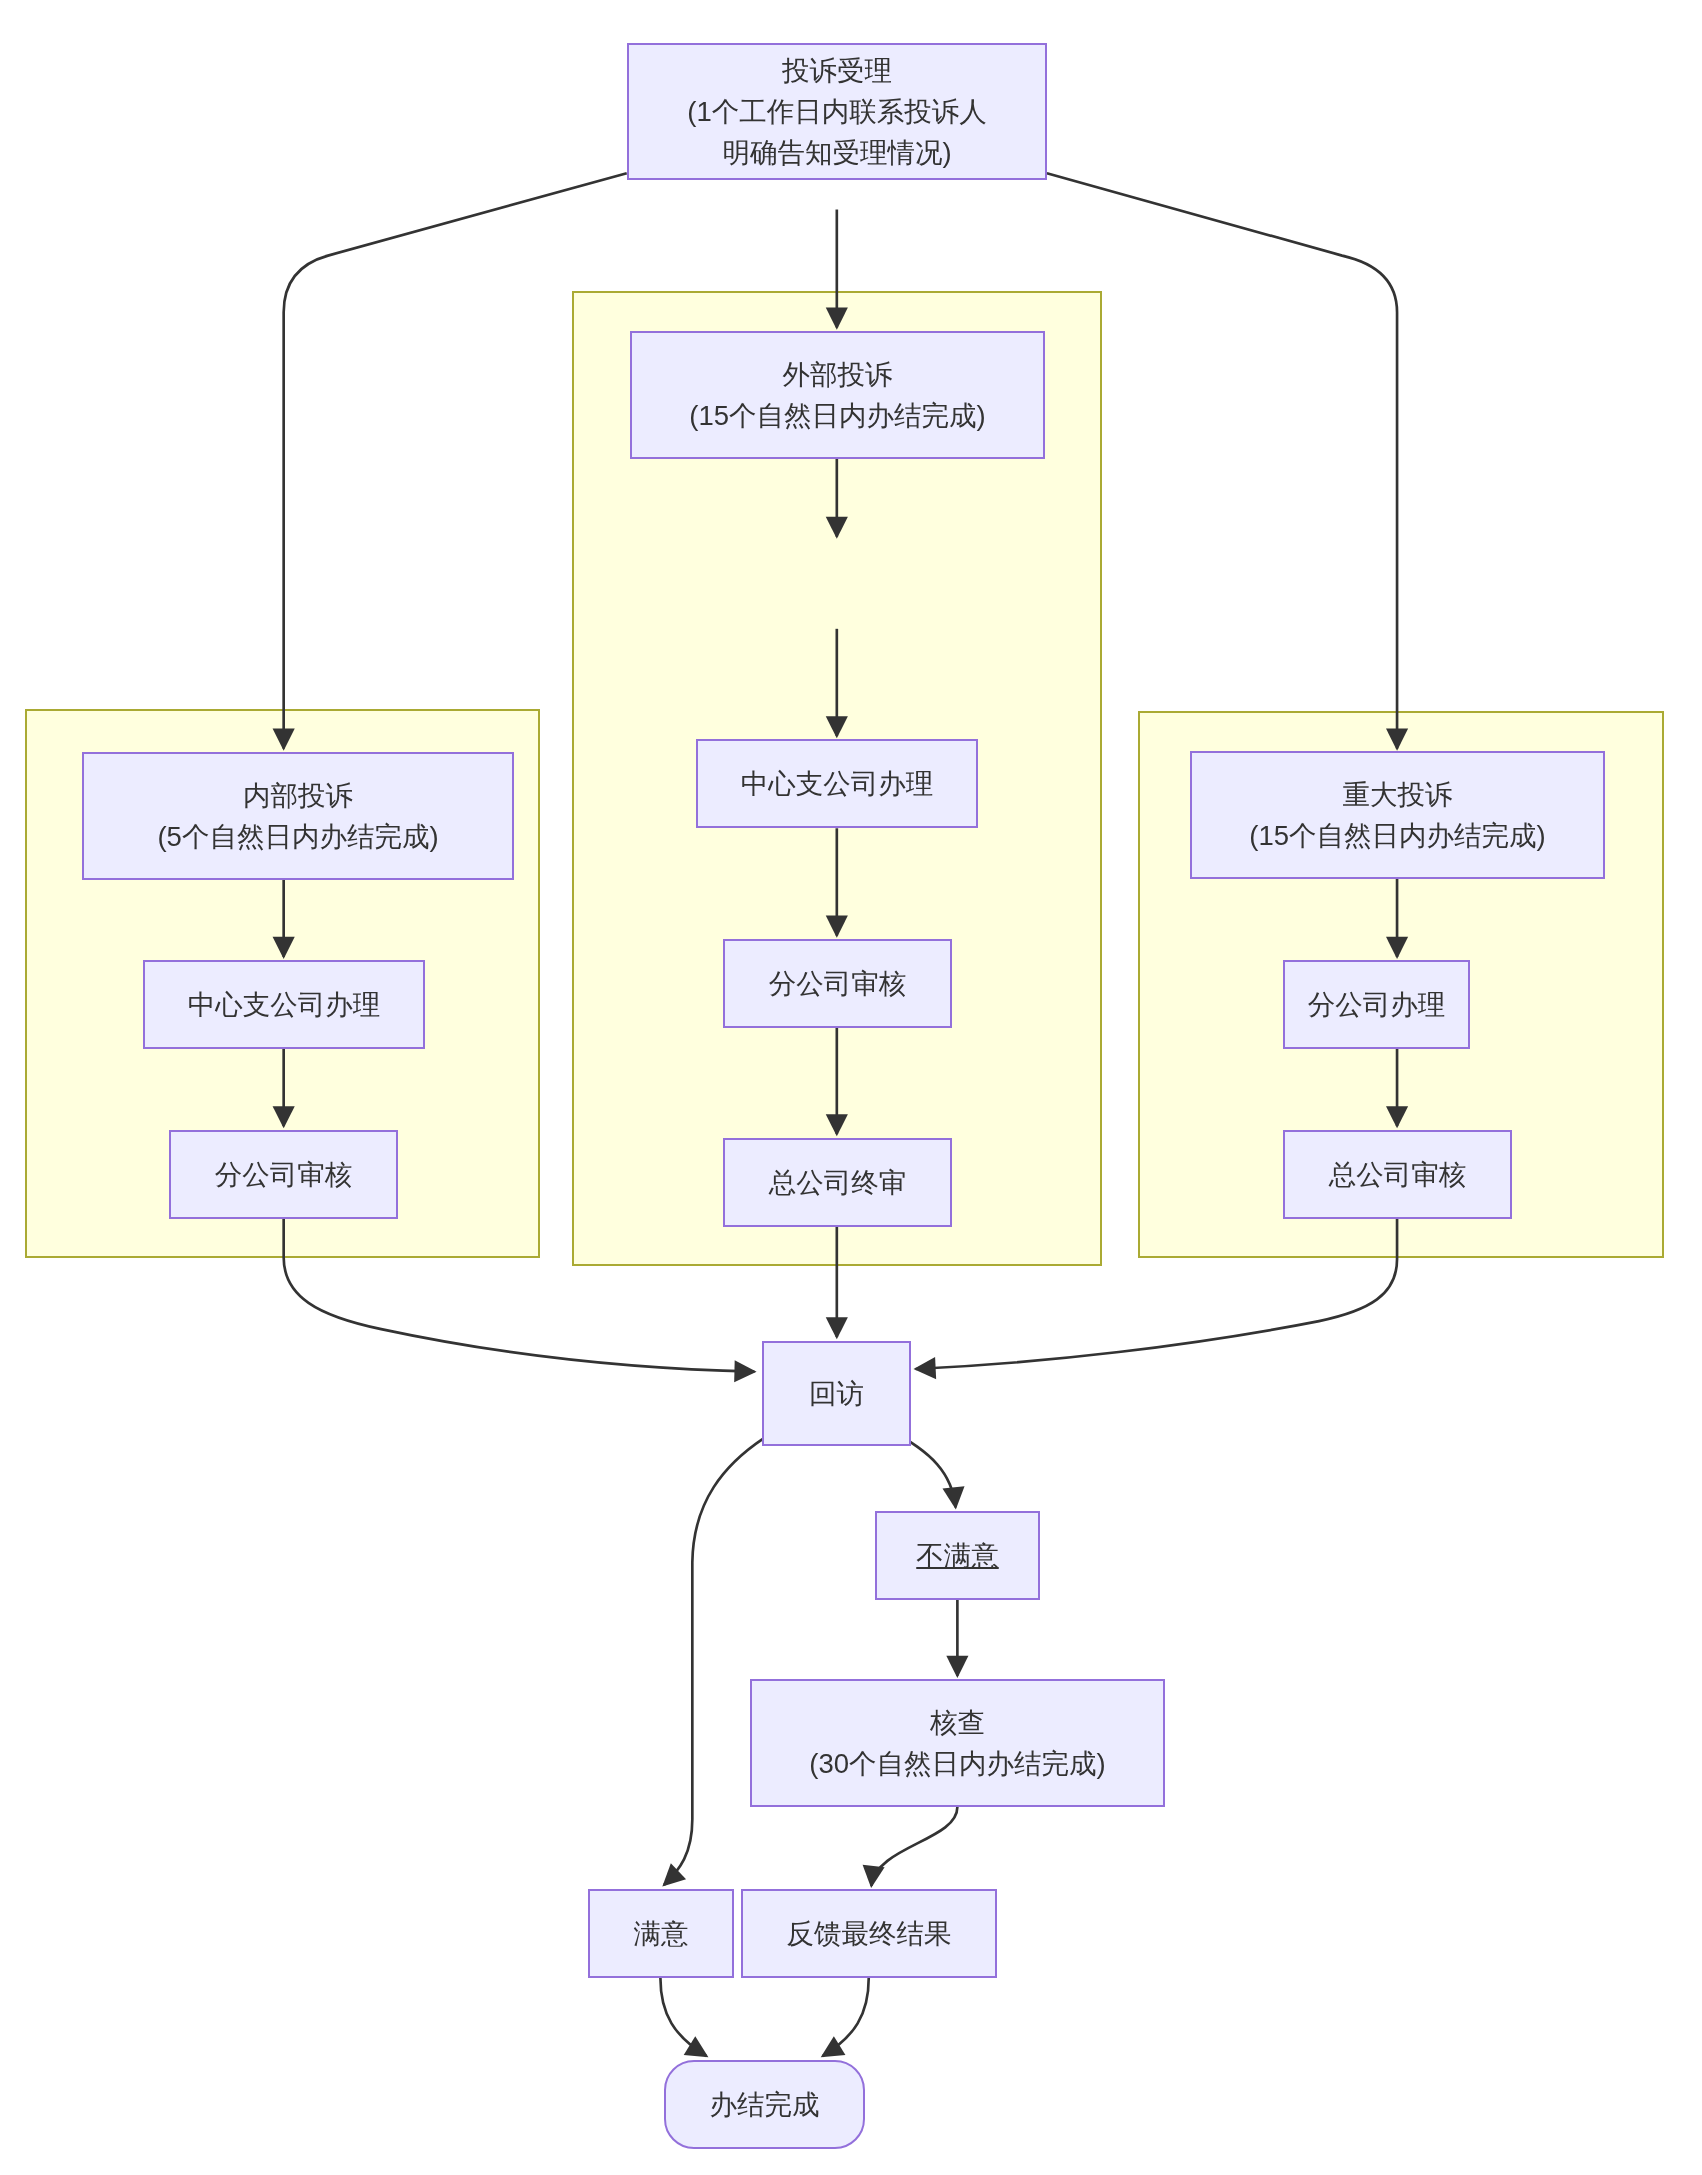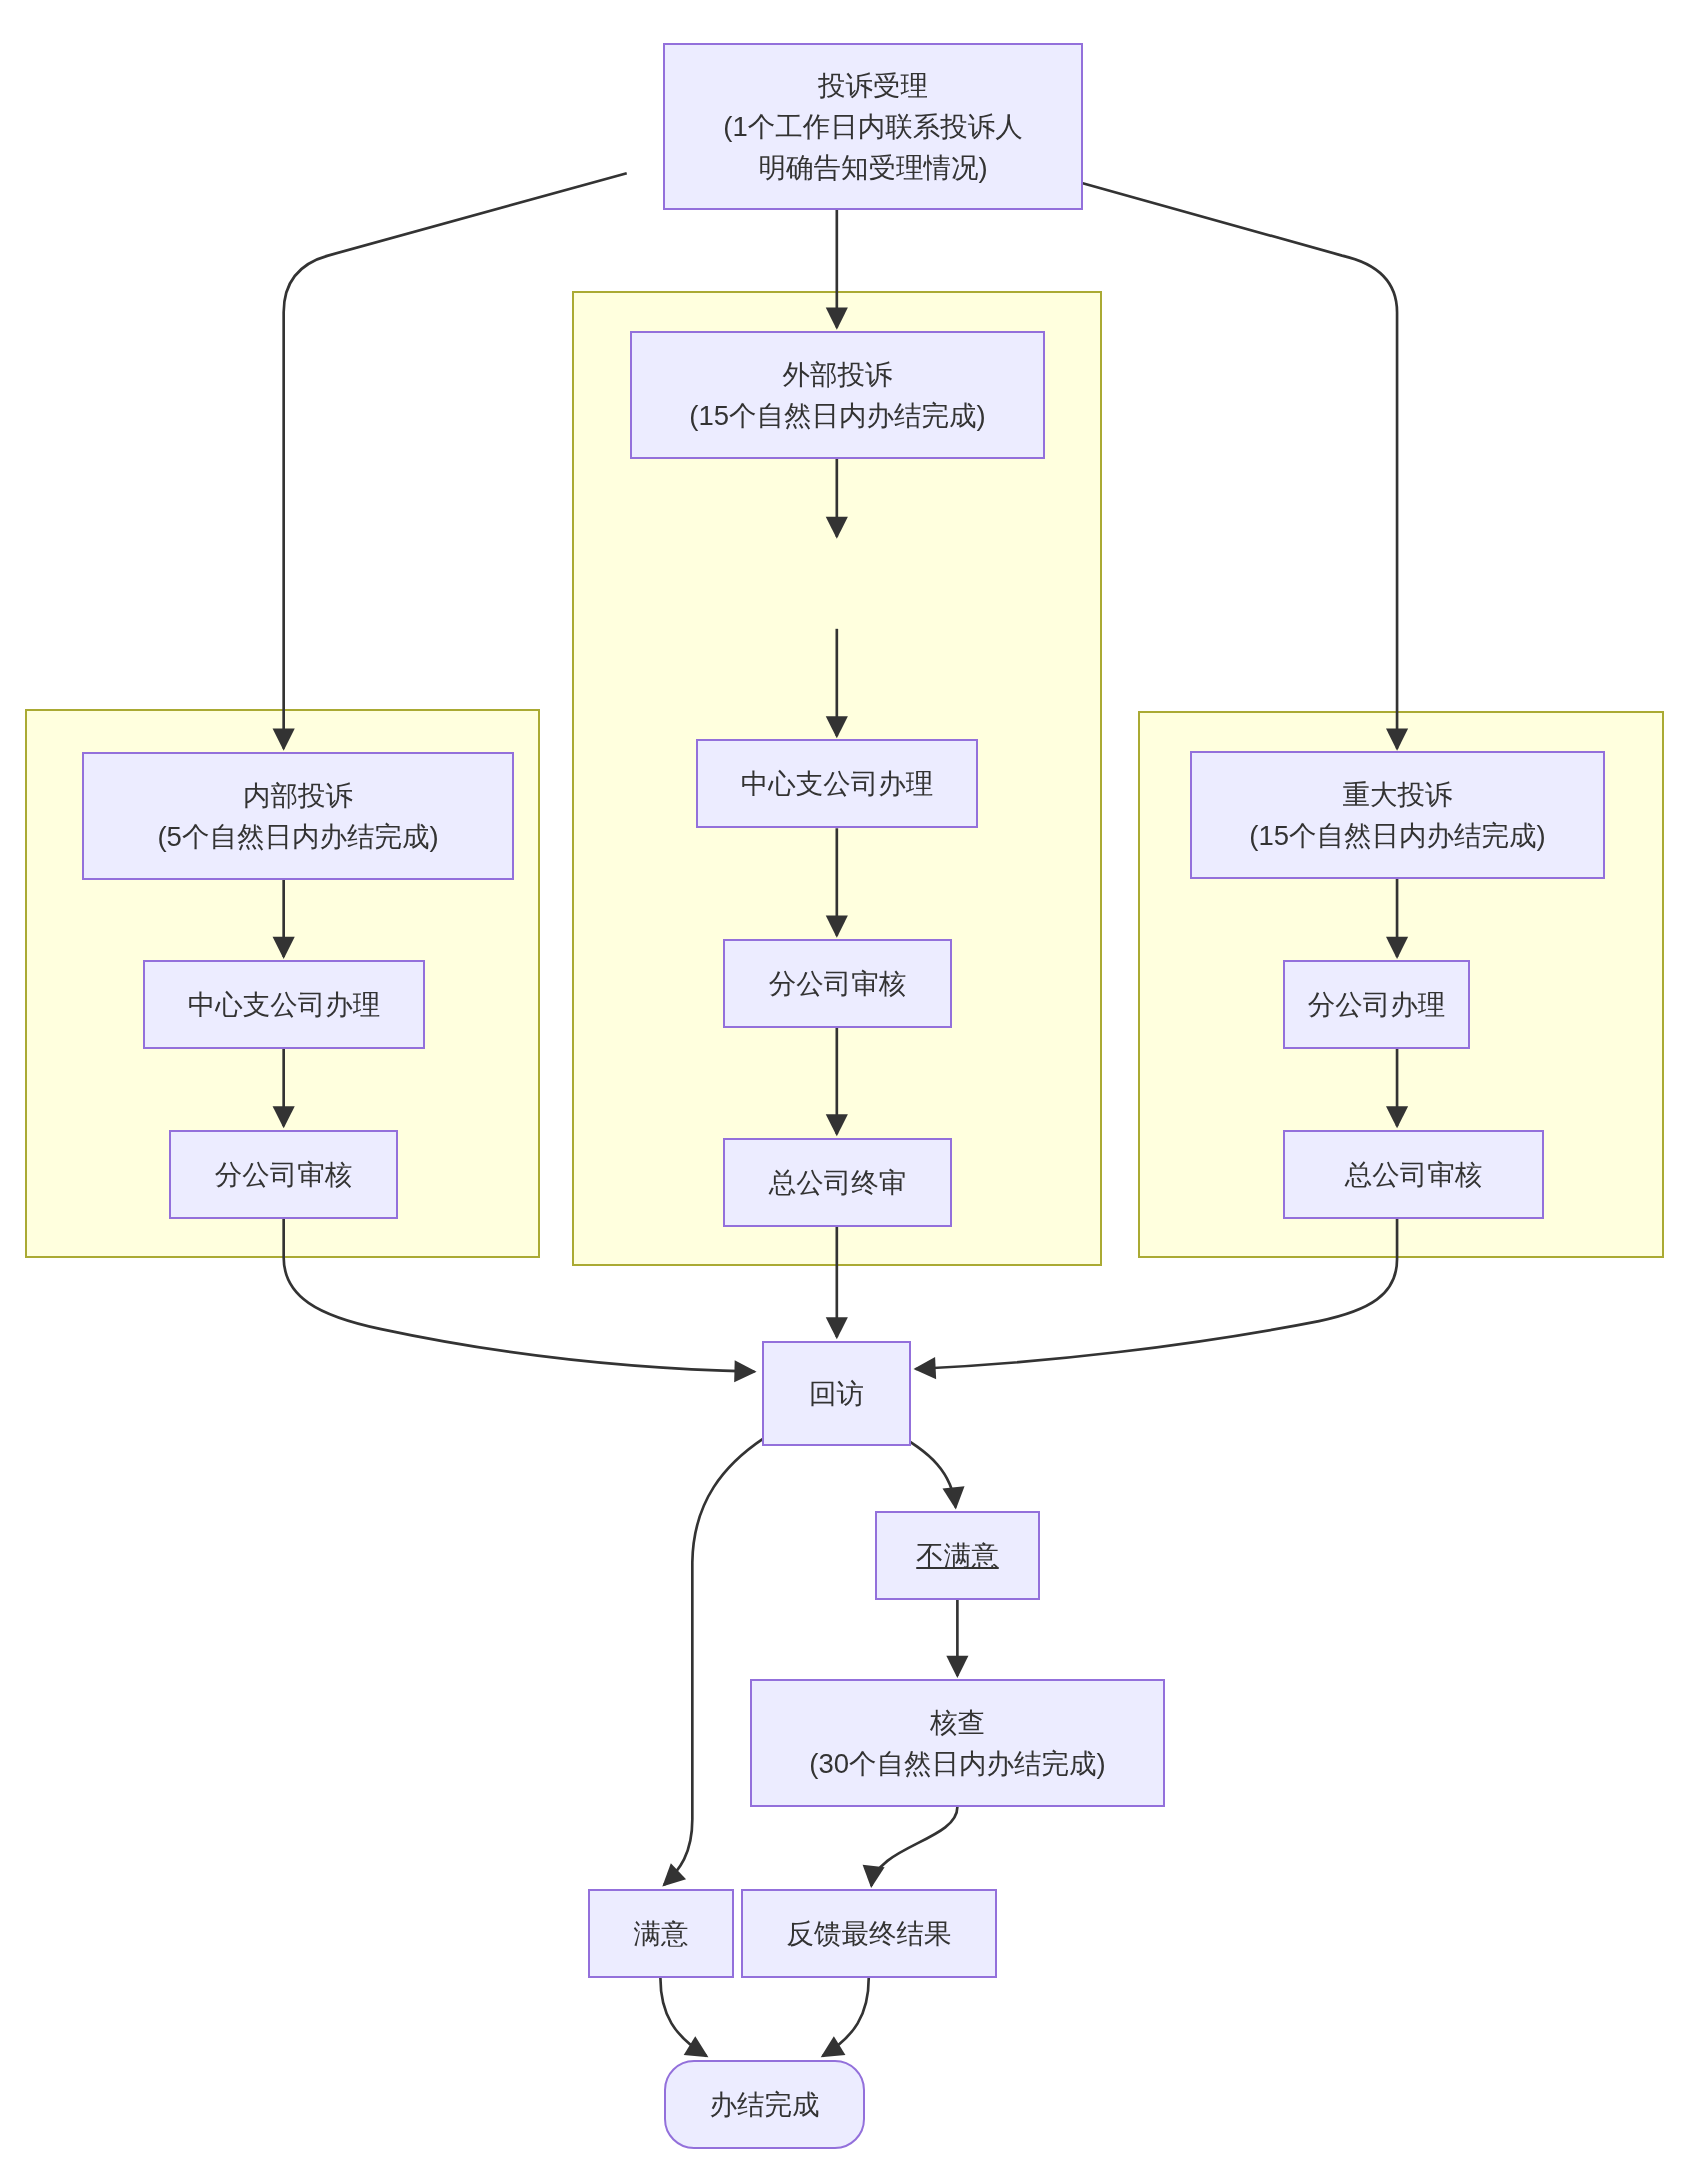--- a/index.html
+++ b/index.html
@@ -78,39 +78,39 @@
     <path class="edge" d="M 1576,1183 L 1576,1270" marker-end="url(#arrow)"></path>
     <path class="edge" d="M 1576,1374 L 1576,1420 C 1576,1460 1545,1478 1488,1490 C 1345,1518 1180,1537 1033,1544" marker-end="url(#arrow)"></path>
     <path class="edge" d="M 878,1612 C 812,1650 782,1698 781,1762 L 781,2052 C 781,2090 767,2109 749,2126" marker-end="url(#arrow)"></path>
     <path class="edge" d="M 1002,1612 C 1052,1638 1074,1662 1078,1700" marker-end="url(#arrow)"></path>
     <path class="edge" d="M 1080,1804 L 1080,1890" marker-end="url(#arrow)"></path>
     <path class="edge" d="M 1080,2038 C 1080,2076 988,2082 983,2127" marker-end="url(#arrow)"></path>
     <path class="edge" d="M 745,2231 C 745,2272 761,2297 797,2319" marker-end="url(#arrow)"></path>
     <path class="edge" d="M 980,2231 C 980,2272 964,2297 928,2319" marker-end="url(#arrow)"></path>
   </svg>
 
-  <div class="node" style="left:663px; top:43px; width:420px; height:167px;">投诉受理
+  <div class="node" style="left:627px; top:43px; width:420px; height:137px;">投诉受理
 (1个工作日内联系投诉人
 明确告知受理情况)</div>
 
   <div class="node" style="left:630px; top:331px; width:415px; height:128px;">外部投诉
 (15个自然日内办结完成)</div>
   <div class="node" style="left:696px; top:739px; width:282px; height:89px;">中心支公司办理</div>
   <div class="node" style="left:723px; top:939px; width:229px; height:89px;">分公司审核</div>
   <div class="node" style="left:723px; top:1138px; width:229px; height:89px;">总公司终审</div>
 
   <div class="node" style="left:82px; top:752px; width:432px; height:128px;">内部投诉
 (5个自然日内办结完成)</div>
   <div class="node" style="left:143px; top:960px; width:282px; height:89px;">中心支公司办理</div>
   <div class="node" style="left:169px; top:1130px; width:229px; height:89px;">分公司审核</div>
 
   <div class="node" style="left:1190px; top:751px; width:415px; height:128px;">重大投诉
 (15个自然日内办结完成)</div>
   <div class="node" style="left:1283px; top:960px; width:187px; height:89px;">分公司办理</div>
-  <div class="node" style="left:1283px; top:1130px; width:261px; height:89px;">总公司审核</div>
+  <div class="node" style="left:1283px; top:1130px; width:229px; height:89px;">总公司审核</div>
 
   <div class="node" style="left:762px; top:1341px; width:149px; height:105px;">回访</div>
   <div class="node" style="left:875px; top:1511px; width:165px; height:89px;text-decoration:underline;">不满意</div>
   <div class="node" style="left:750px; top:1679px; width:415px; height:128px;">核查
 (30个自然日内办结完成)</div>
   <div class="node" style="left:588px; top:1889px; width:146px; height:89px;">满意</div>
   <div class="node" style="left:741px; top:1889px; width:256px; height:89px;">反馈最终结果</div>
   <div class="node" style="left:664px; top:2060px; width:201px; height:89px;border-radius:30px;">办结完成</div>
 
 </div>

